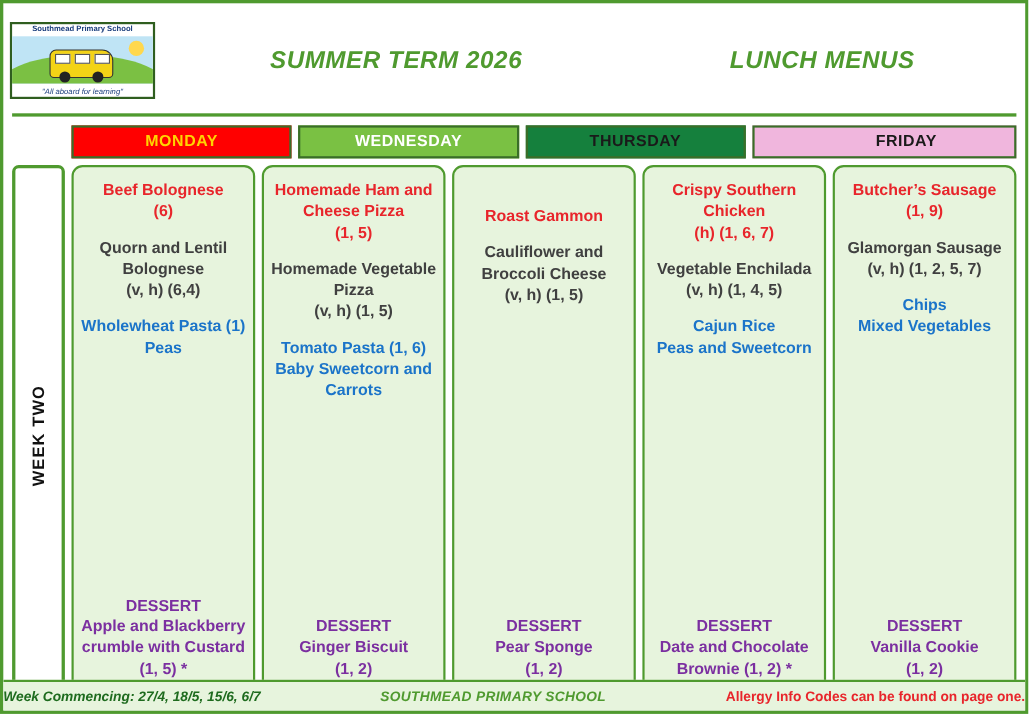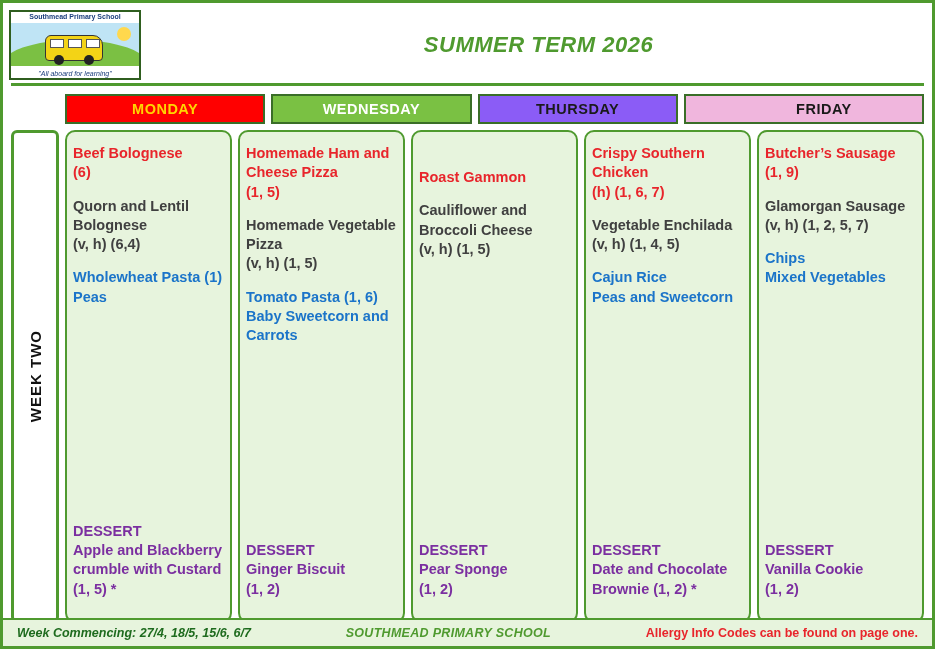--- a/index.html
+++ b/index.html
@@ -14,21 +14,21 @@
     width: 935px; height: 649px;
     border: 3px solid #4f9a2f;
     background: #ffffff;
     overflow: hidden;
   }
 
   
   .header {
     display: flex;
     align-items: center;
-    height: 80px;
+    height: 100px;
     padding: 4px 6px 0 6px;
   }
   .logo {
     width: 132px; height: 70px;
     border: 2px solid #2f5e1f;
     background: #ffffff;
     position: relative;
     overflow: hidden;
     flex: 0 0 auto;
   }
@@ -158,21 +158,21 @@
     letter-spacing: 1px;
   }
   .daycol {
     flex: 1 1 0;
     border: 2px solid #4f9a2f;
     border-radius: 10px;
     background: #e7f4dd;
     padding: 12px 6px 8px 6px;
     display: flex;
     flex-direction: column;
-    text-align: left;
+    text-align: center;
     overflow: hidden;
   }
   .item {
     font-weight: bold;
     line-height: 1.33;
     font-size: 14.5px;
     margin-bottom: 14px;
   }
   .main   { color: #e8252b; }
   .veg    { color: #404040; }
@@ -183,21 +183,21 @@
   
   .footer {
     position: absolute;
     left: 0; right: 0; bottom: 0;
     height: 28px;
     background: #e7f4dd;
     border-top: 2px solid #4f9a2f;
     display: flex;
     align-items: center;
     justify-content: space-between;
-    padding: 0 14px;
+    padding: 0 0;
     font-size: 12.5px;
     font-weight: bold;
   }
   .f-left   { color: #1e6b1e; font-style: italic; }
   .f-center { color: #4f9a2f; font-style: italic; letter-spacing: 0.3px; }
   .f-right  { color: #e8252b; }
 </style>
 </head>
 <body>
 
@@ -214,30 +214,31 @@
           <div class="logo-win logo-win2"></div>
           <div class="logo-win logo-win3"></div>
           <div class="logo-wheel lw1"></div>
           <div class="logo-wheel lw2"></div>
         </div>
       </div>
       <div class="logo-motto">"All aboard for learning"</div>
     </div>
     <div class="header-titles">
       <div class="term-title">SUMMER TERM 2026</div>
+      <div class="menus-title">LUNCH MENUS</div>
     </div>
   </div>
   <div class="header-rule"></div>
 
   <div class="daysrow">
     <div class="weeklabel-spacer"></div>
     <div id="day-headers" style="display:flex;flex:1 1 0;gap:6px;">
         <div class="daycell" style="background: rgb(255, 0, 0); color: rgb(255, 212, 0);">MONDAY</div>
         <div class="daycell" style="background: rgb(122, 193, 67); color: rgb(255, 255, 255);">WEDNESDAY</div>
-        <div class="daycell" style="background: #8b5cf6; color: rgb(26, 26, 26);">THURSDAY</div>
+        <div class="daycell" style="background: #15803d; color: rgb(26, 26, 26);">THURSDAY</div>
         <div class="daycell" style="background: rgb(240, 182, 221); color: rgb(26, 26, 26); padding-left: 40px;">FRIDAY</div>
       </div>
   </div>
 
   <div class="body">
     <div class="weeklabel">
       <span>WEEK TWO</span>
     </div>
     <div id="day-columns" style="display:flex;flex:1 1 0;gap:6px;">
         <div class="daycol">

